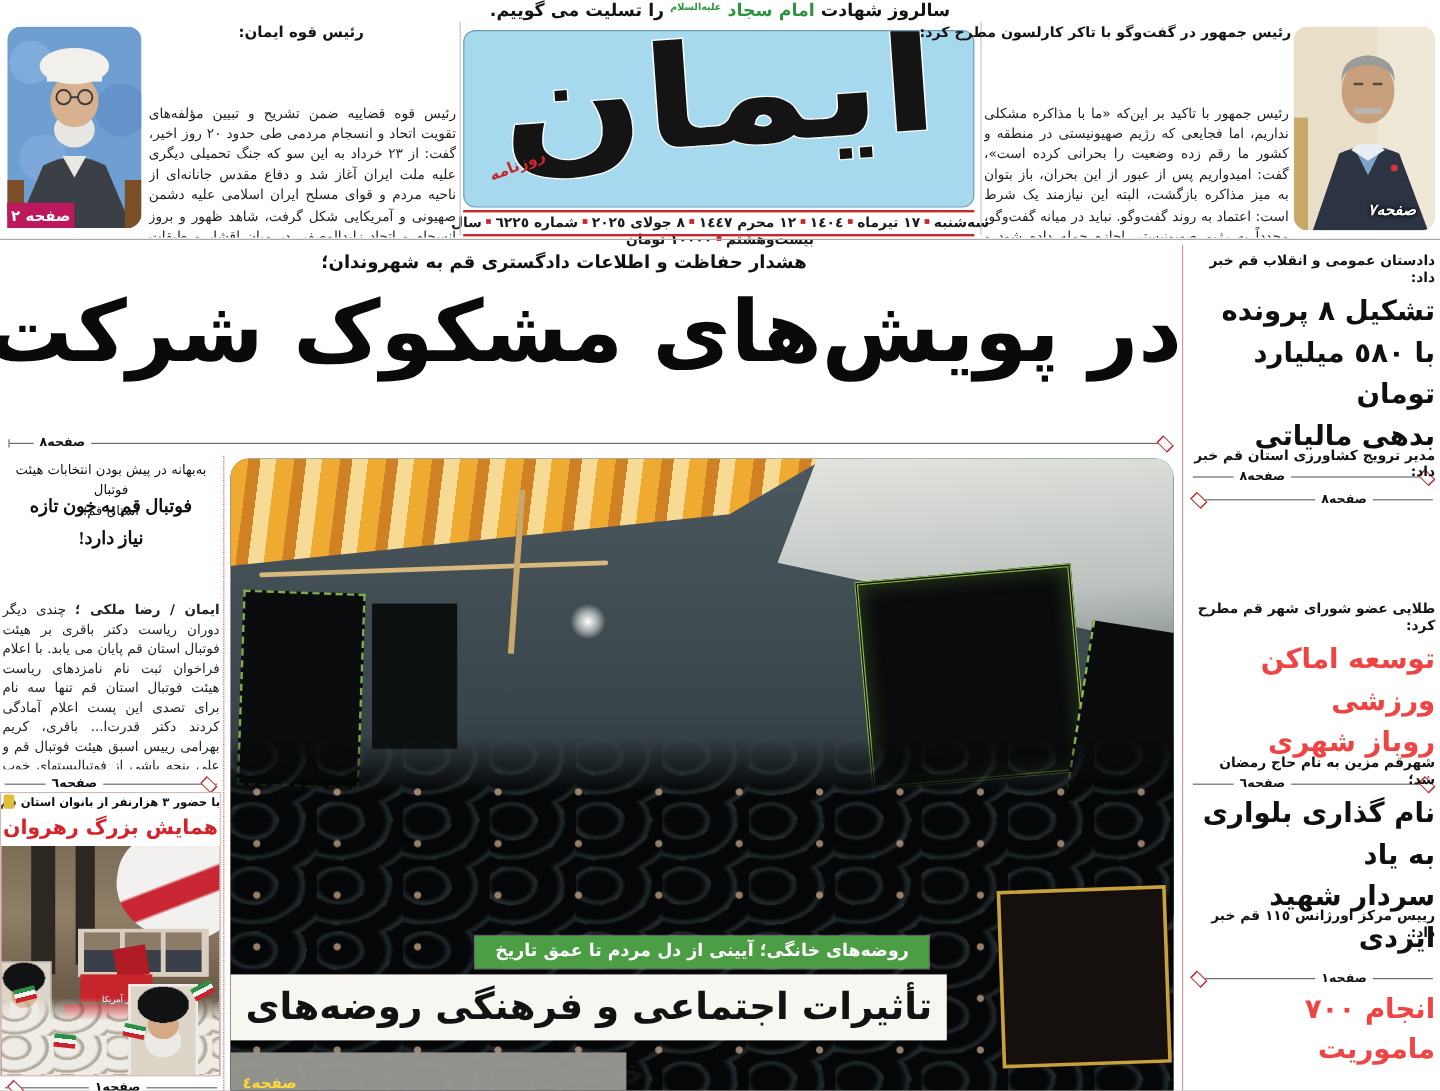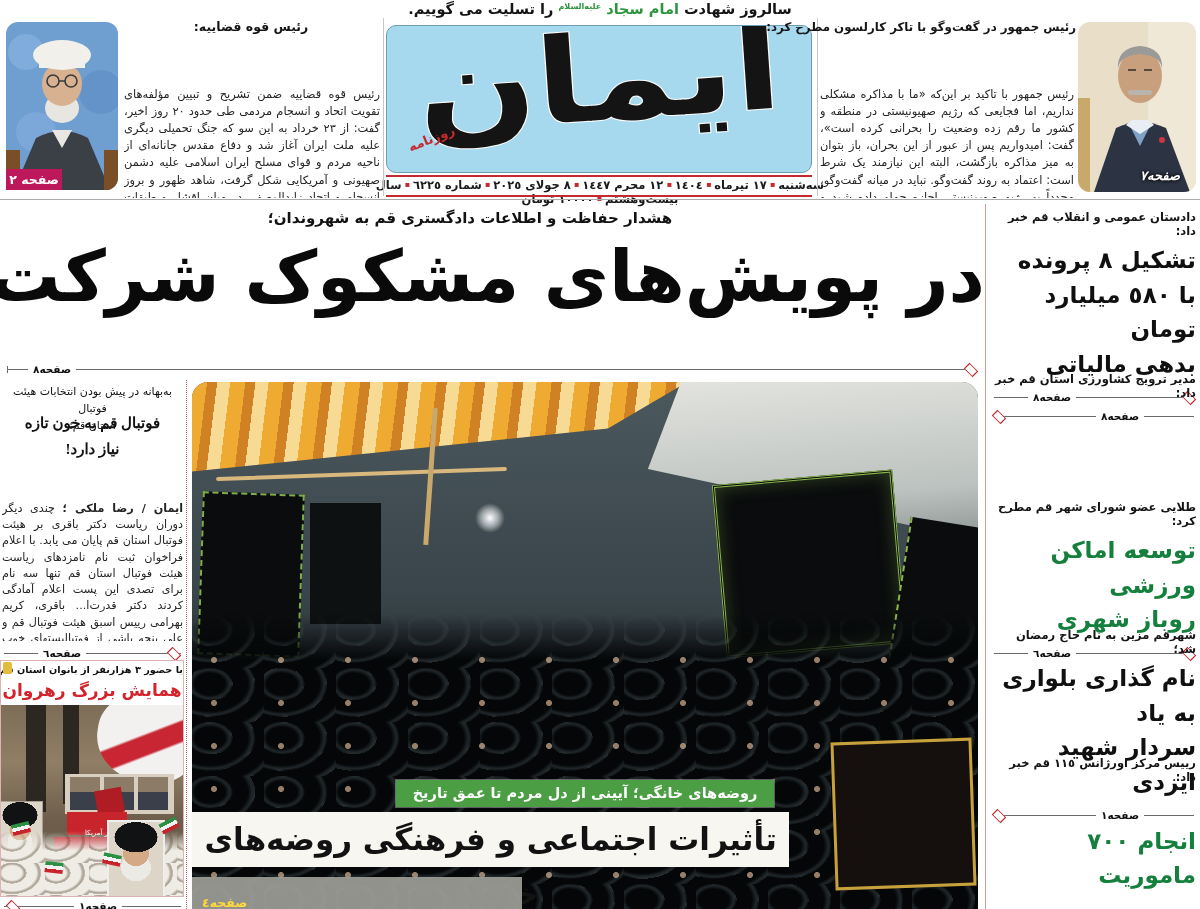--- a/index.html
+++ b/index.html
@@ -155,21 +155,21 @@
   #cp-white { position:absolute; left:0; top:81.5%; width:76%; height:55px; background:#f7f6f0;
     color:#121212; font-size:31px; font-weight:bold; text-align:center; line-height:55px; }
   #cp-graybar { position:absolute; left:0; bottom:0; width:42%; height:20px;
     background:rgba(158,158,152,.92); color:#ffd83c; font-size:12.5px; font-weight:bold;
     line-height:20px; padding:16px 10px; text-align:left; }
 
   
   .rc-item { position:absolute; left:992px; width:204px; direction:rtl; text-align:right; }
   .rc-kicker { font-size:11.5px; font-weight:bold; color:#141414; margin-bottom:5px; }
   .rc-headline { font-size:23px; font-weight:bold; line-height:1.5; white-space:pre-line; color:#101010; }
-  .rc-headline.gray { color:#15803d;text-align:right; }
+  .rc-headline.gray { color:#ef4444;text-align:right; }
   .rc-item .news-rule { margin-top:9px; }
   .rule-a .rule-label { left:36px; }
   .rule-a .diamond { right:2px; }
   .rule-b .rule-label { left:104px; }
   .rule-b .diamond { left:2px; }
 </style>
 </head>
 <body>
 
 <div id="page">
@@ -205,21 +205,21 @@
       <ellipse cx="56" cy="33" rx="29" ry="15" fill="#f2f0ea"></ellipse>
       <rect x="33" y="38" width="46" height="8" fill="#f2f0ea"></rect>
       <circle cx="47" cy="59" r="6" fill="none" stroke="#3a3a3a" stroke-width="1.6"></circle>
       <circle cx="65" cy="59" r="6" fill="none" stroke="#3a3a3a" stroke-width="1.6"></circle>
       <line x1="53" y1="59" x2="59" y2="59" stroke="#3a3a3a" stroke-width="1.6"></line>
       <rect x="0" y="128" width="14" height="40" fill="#7a4f28"></rect>
       <rect x="98" y="128" width="14" height="40" fill="#7a4f28"></rect>
     </svg>
   </div>
   <div class="abs" id="jud-page">صفحه ٢</div>
-  <div class="abs ctr rtl kicker-sm" id="jud-kicker">رئیس قوه قضاییه:</div>
+  <div class="abs ctr rtl kicker-sm" id="jud-kicker">رئیس قوه ایمان:</div>
   <div class="abs rtl just body-txt" id="jud-body">رئیس قوه قضاییه ضمن تشریح و تبیین مؤلفه‌های تقویت اتحاد و انسجام مردمی طی حدود ٢٠ روز اخیر، گفت: از ٢٣ خرداد به این سو که جنگ تحمیلی دیگری علیه ملت ایران آغاز شد و دفاع مقدس جانانه‌ای از ناحیه مردم و قوای مسلح ایران اسلامی علیه دشمن صهیونی و آمریکایی شکل گرفت، شاهد ظهور و بروز انسجام و اتحاد زایدالوصفی در میان اقشار و طبقات مختلف مردم بودیم. حجت‌الاسلام‌والمسلمین غلامحسین محسنی اژه‌ای روز</div>
 
   <div class="abs ctr rtl kicker-sm" id="pres-kicker">رئیس جمهور در گفت‌وگو با تاکر کارلسون مطرح کرد:</div>
   <div class="abs rtl just body-txt" id="pres-body">رئیس جمهور با تاکید بر این‌که «ما با مذاکره مشکلی نداریم، اما فجایعی که رژیم صهیونیستی در منطقه و کشور ما رقم زده وضعیت را بحرانی کرده است»، گفت: امیدواریم پس از عبور از این بحران، باز بتوان به میز مذاکره بازگشت، البته این نیازمند یک شرط است: اعتماد به روند گفت‌وگو. نباید در میانه گفت‌وگو، مجدداً به رژیم صهیونیستی اجازه حمله داده شود و آتش جنگ آغاز گردد. مسعود پزشکیان در گفت‌وگویی با تاکر کارلسون</div>
   <div class="abs" id="pres-photo">
     <svg width="118" height="170" viewBox="0 0 118 170">
       <rect width="118" height="170" fill="#e9dfc9"></rect>
       <rect x="70" width="48" height="170" fill="#f0e8d6"></rect>
       <rect x="0" y="76" width="12" height="94" fill="#c9a96a"></rect>
       <path d="M16,170 L38,106 Q62,94 88,106 L112,170 Z" fill="#2c3444"></path>

